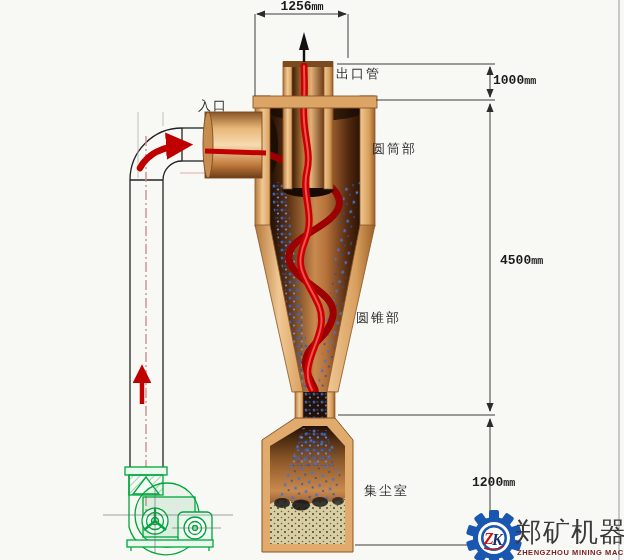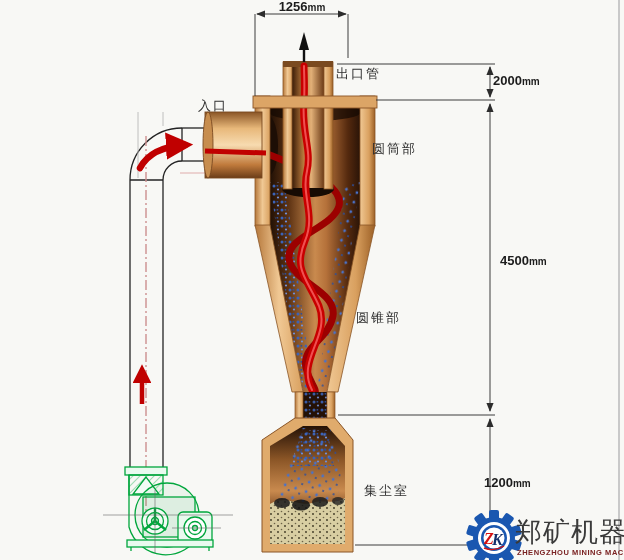--- a/index.html
+++ b/index.html
@@ -8,21 +8,21 @@
     background:#f8f8f5;
     font-family:"Liberation Sans", sans-serif;
   }
   .canvas svg{position:absolute;left:0;top:0;}
   .cn-label{
     position:absolute;color:#2e2e2e;font-size:13px;letter-spacing:2px;
     font-family:"DejaVu Serif", serif;white-space:nowrap;line-height:1.1;
   }
   .dim-label{
     position:absolute;color:#1c1c1c;font-size:13px;font-weight:bold;
-    font-family:Liberation Sans, sans-serif;white-space:nowrap;line-height:1;
+    font-family:Liberation Mono, monospace;white-space:nowrap;line-height:1;
   }
   .dim-label .unit{font-size:10px;font-weight:bold;}
   .dim-top{text-align:center;}
   .logo{position:absolute;left:455px;top:505px;width:169px;height:55px;}
   .logo-text{
     position:absolute;left:60px;top:9px;color:#3a3a3a;font-size:27px;
     font-family:"DejaVu Serif", serif;letter-spacing:1px;white-space:nowrap;
   }
   .logo-sub{
     position:absolute;left:62px;top:43px;color:#7a2222;font-size:7.5px;
@@ -237,26 +237,26 @@
   <div class="cn-label" style="left:158px;top:99px;margin-left:40px;">入口</div>
   <div class="cn-label" style="left:336px;top:67px;">出口管</div>
   <div class="cn-label" style="left:372px;top:142px;">圆筒部</div>
   <div class="cn-label" style="left:341px;top:311px;padding-left:15px;">圆锥部</div>
   <div class="cn-label" style="left:364px;top:484px;">集尘室</div>
 
   <div class="dim-label dim-top" style="left:262px;top:0px;width:80px;">
     <span>1256</span><span class="unit">mm</span>
   </div>
   <div class="dim-label" style="left:493px;top:74px;">
-    <span>2000</span><span class="unit">mm</span>
+    <span>1000</span><span class="unit">mm</span>
   </div>
   <div class="dim-label" style="left:492px;top:254px;padding-left:8px;">
     <span>4500</span><span class="unit">mm</span>
   </div>
-  <div class="dim-label" style="left:484px;top:476px;">
+  <div class="dim-label" style="left:472px;top:476px;">
     <span>1200</span><span class="unit">mm</span>
   </div>
 
   <div class="logo">
     <svg width="66" height="62" viewBox="0 0 66 62" style="left:4px;top:2px;">
       <g transform="translate(35,31)">
         <g fill="#1a57b0">
           <rect x="-5" y="-28" width="10" height="10" rx="2" transform="rotate(0)"></rect>
           <rect x="-5" y="-28" width="10" height="10" rx="2" transform="rotate(36)"></rect>
           <rect x="-5" y="-28" width="10" height="10" rx="2" transform="rotate(72)"></rect>

